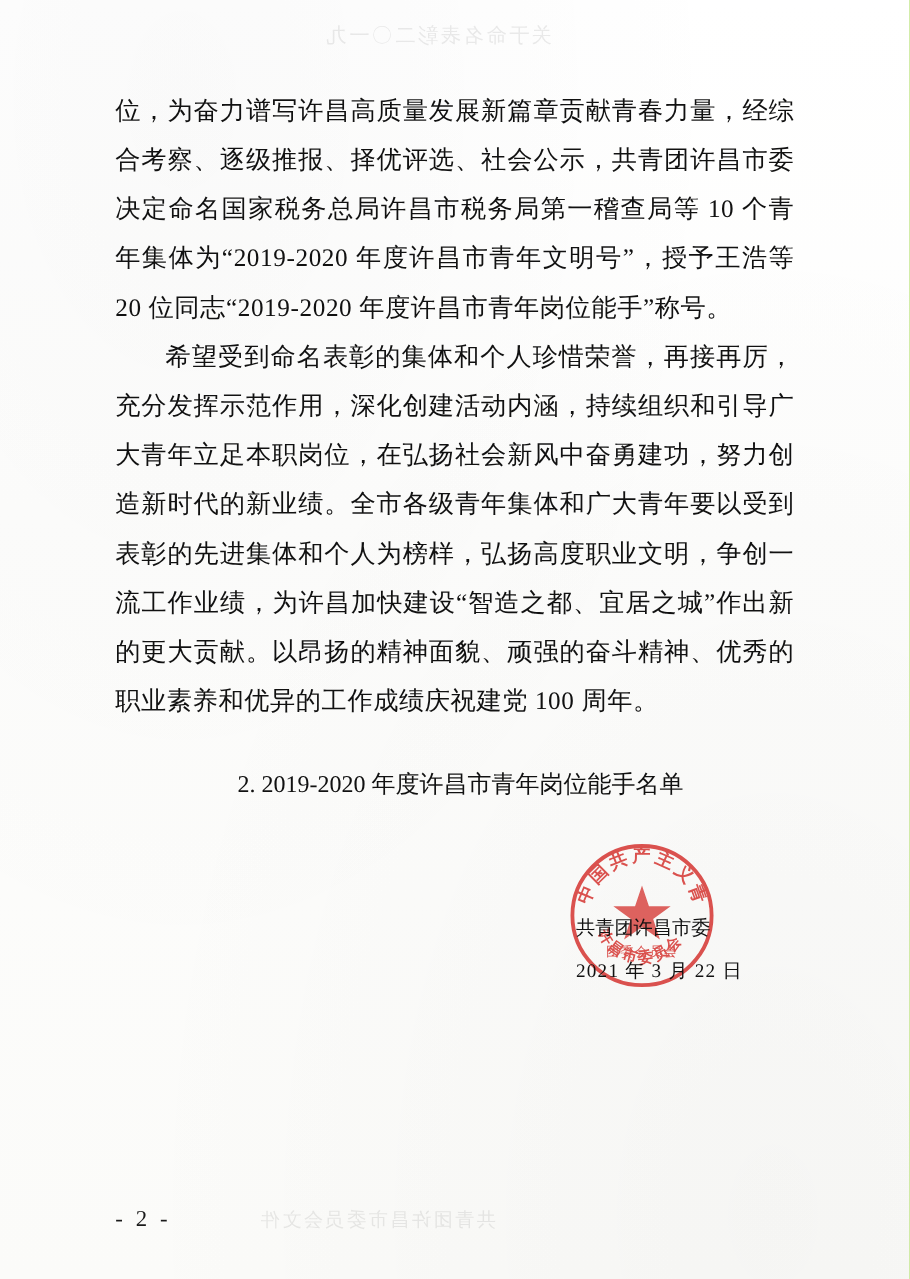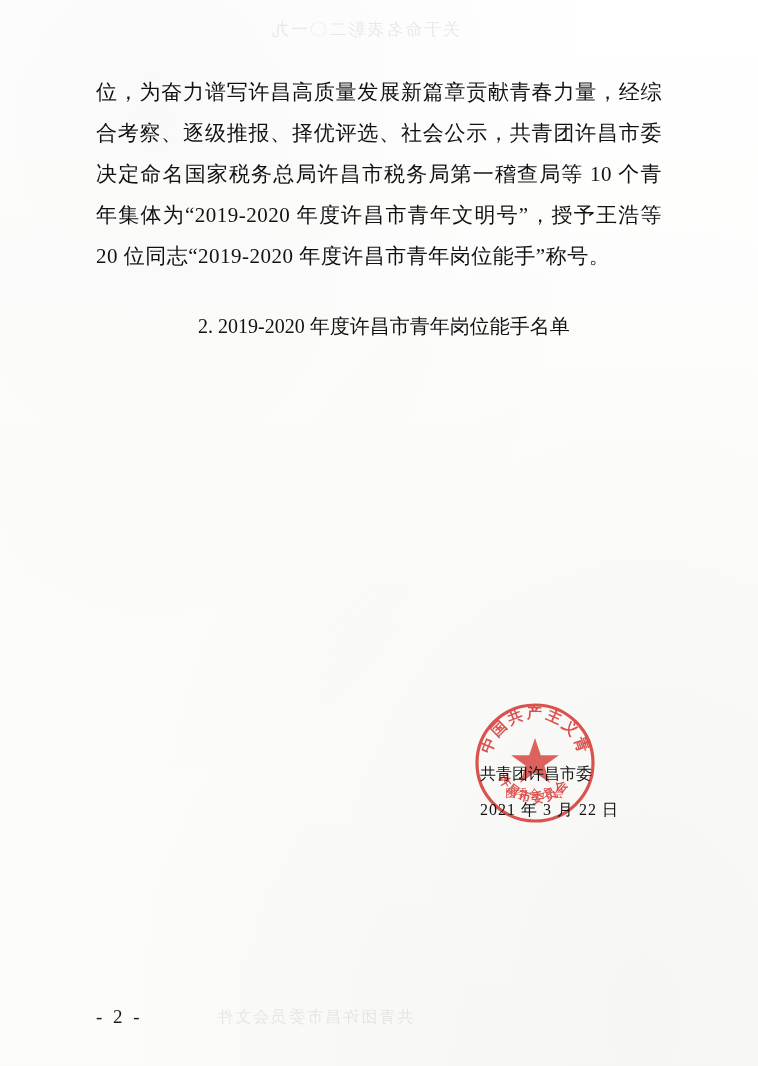--- a/index.html
+++ b/index.html
@@ -132,20 +132,21 @@
 
   <div id="paper-texture"></div>
 
   <div class="bleed" id="bleed-top">关于命名表彰二〇一九</div>
   <div class="bleed" id="bleed-bottom">共青团许昌市委员会文件</div>
 
   <div id="content">
 
     <p class="body" id="para-1">位，为奋力谱写许昌高质量发展新篇章贡献青春力量，经综合考察、逐级推报、择优评选、社会公示，共青团许昌市委决定命名国家税务总局许昌市税务局第一稽查局等 10 个青年集体为“2019-2020 年度许昌市青年文明号”，授予王浩等 20 位同志“2019-2020 年度许昌市青年岗位能手”称号。</p>
 
+    <p class="body indent" id="para-2">希望受到命名表彰的集体和个人珍惜荣誉，再接再厉，充分发挥示范作用，深化创建活动内涵，持续组织和引导广大青年立足本职岗位，在弘扬社会新风中奋勇建功，努力创造新时代的新业绩。全市各级青年集体和广大青年要以受到表彰的先进集体和个人为榜样，弘扬高度职业文明，争创一流工作业绩，为许昌加快建设“智造之都、宜居之城”作出新的更大贡献。以昂扬的精神面貌、顽强的奋斗精神、优秀的职业素养和优异的工作成绩庆祝建党 100 周年。</p>
 
     <div id="attachments">
       <div class="att-line" id="att-line-2">
         <span>2. 2019-2020 年度许昌市青年岗位能手名单</span>
       </div>
     </div>
 
   </div>
 
   <div id="seal">

